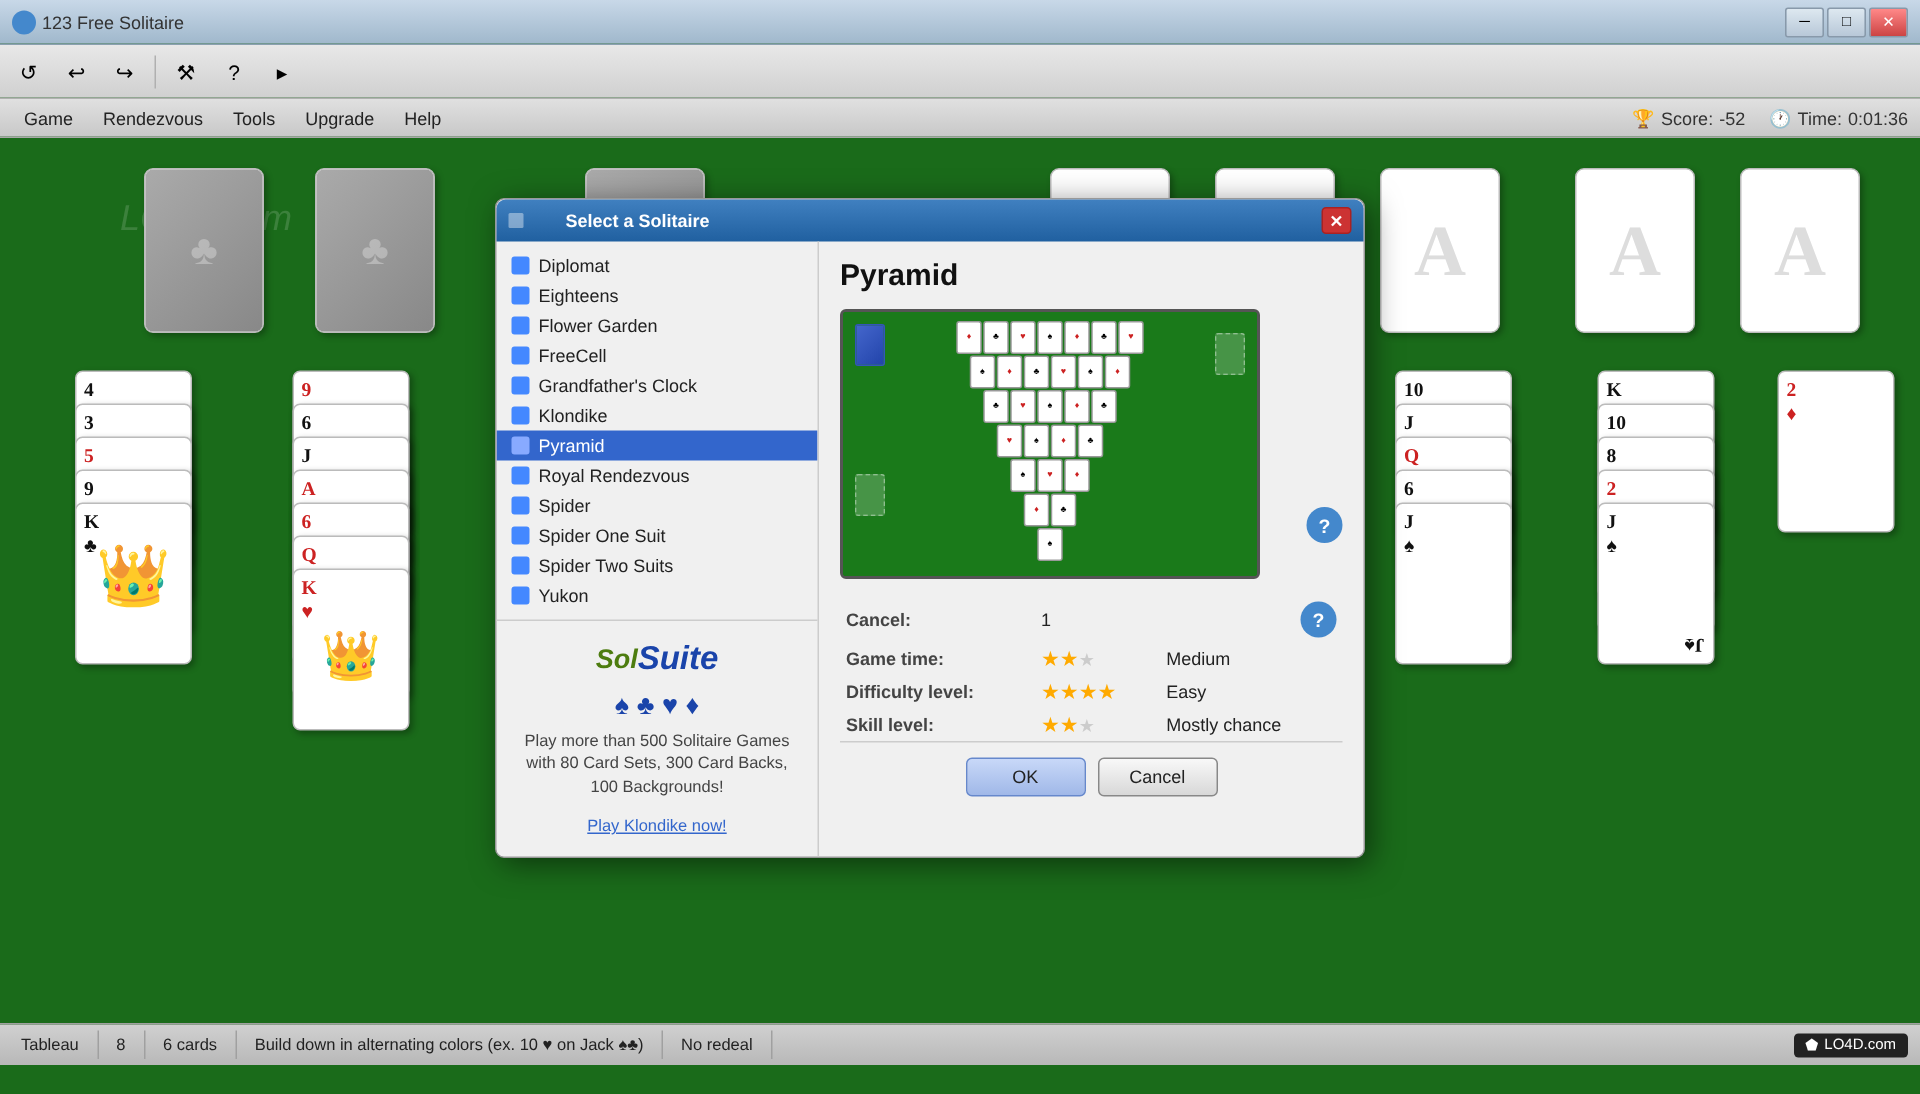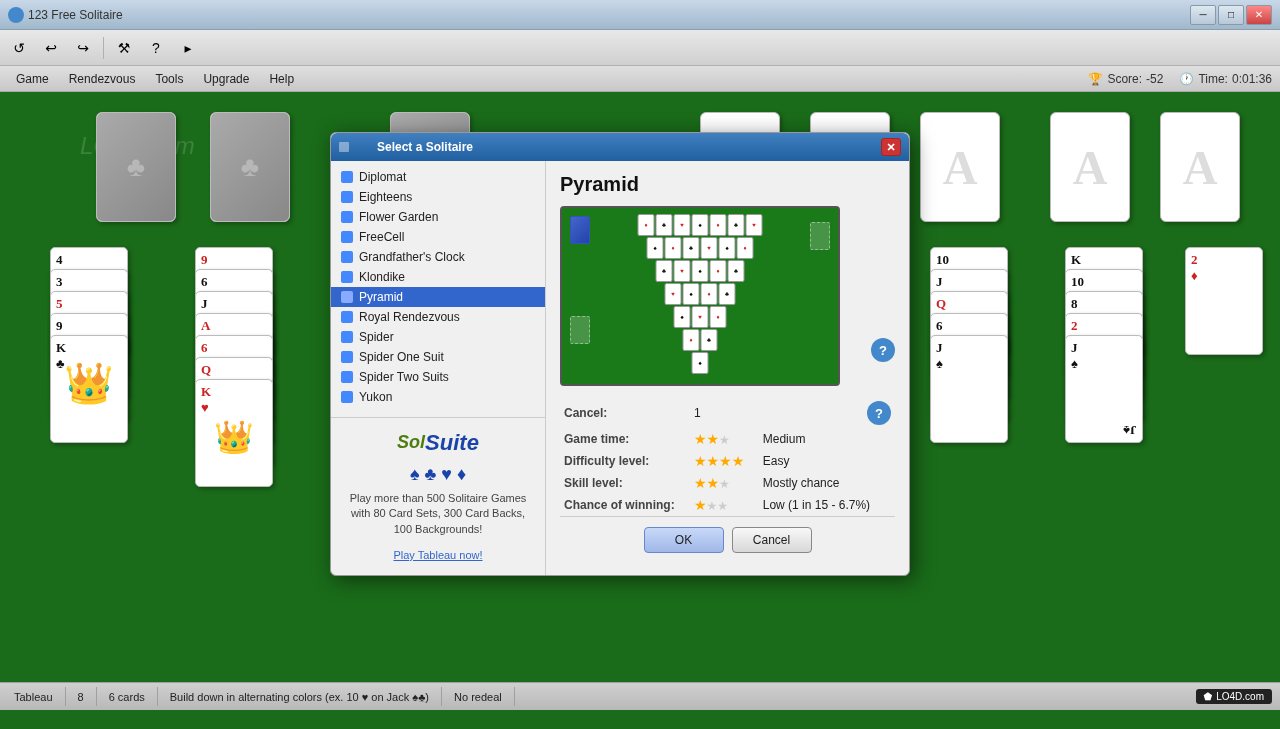--- a/index.html
+++ b/index.html
@@ -421,21 +421,21 @@
         </div>
 
         <div class="promo-box">
           <div class="promo-logo">
             <span style="color:#4d7c0f;font-size:18px;font-weight:900;font-style:italic">Sol</span>
               <span style="color:#1a44aa;font-size:22px;font-style:italic">Suite</span>
               <br>
           </div>
           <div style="font-size:18px;margin-bottom:6px;color:#1a44aa;font-weight:bold;font-style:italic">♠ ♣ ♥ ♦</div>
           <p class="promo-text">Play more than 500 Solitaire Games with 80 Card Sets, 300 Card Backs, 100 Backgrounds!</p>
-          <a class="promo-link">Play Tableau now!</a>
+          <a class="promo-link">Play Klondike now!</a>
         </div>
       </div>
 
       <div class="dialog-right">
         <div class="game-title">Pyramid</div>
 
         <div class="game-preview">
           <div style="position:relative;width:100%;height:100%;background:#1a7a1a;padding:8px">
 
             <div style="position:absolute;bottom:10px;left:50%;transform:translateX(-50%);display:flex;flex-direction:column;align-items:center;gap:1px">
@@ -526,27 +526,20 @@
             </td>
             <td class="info-value">Easy</td>
           </tr>
           <tr>
             <td class="info-label">Skill level:</td>
             <td>
               <span class="stars">★★</span><span class="star-empty">★</span>
             </td>
             <td class="info-value">Mostly chance</td>
           </tr>
-          <tr>
-            <td class="info-label">Chance of winning:</td>
-            <td>
-              <span class="stars">★</span><span class="star-empty">★★</span>
-            </td>
-            <td class="info-value">Low (1 in 15 - 6.7%)</td>
-          </tr>
         </tbody>
           </table>
 
         <div class="dialog-footer">
           <button class="dlg-btn primary">OK</button>
           <button class="dlg-btn">Cancel</button>
         </div>
       </div>
     </div>
   </div>

